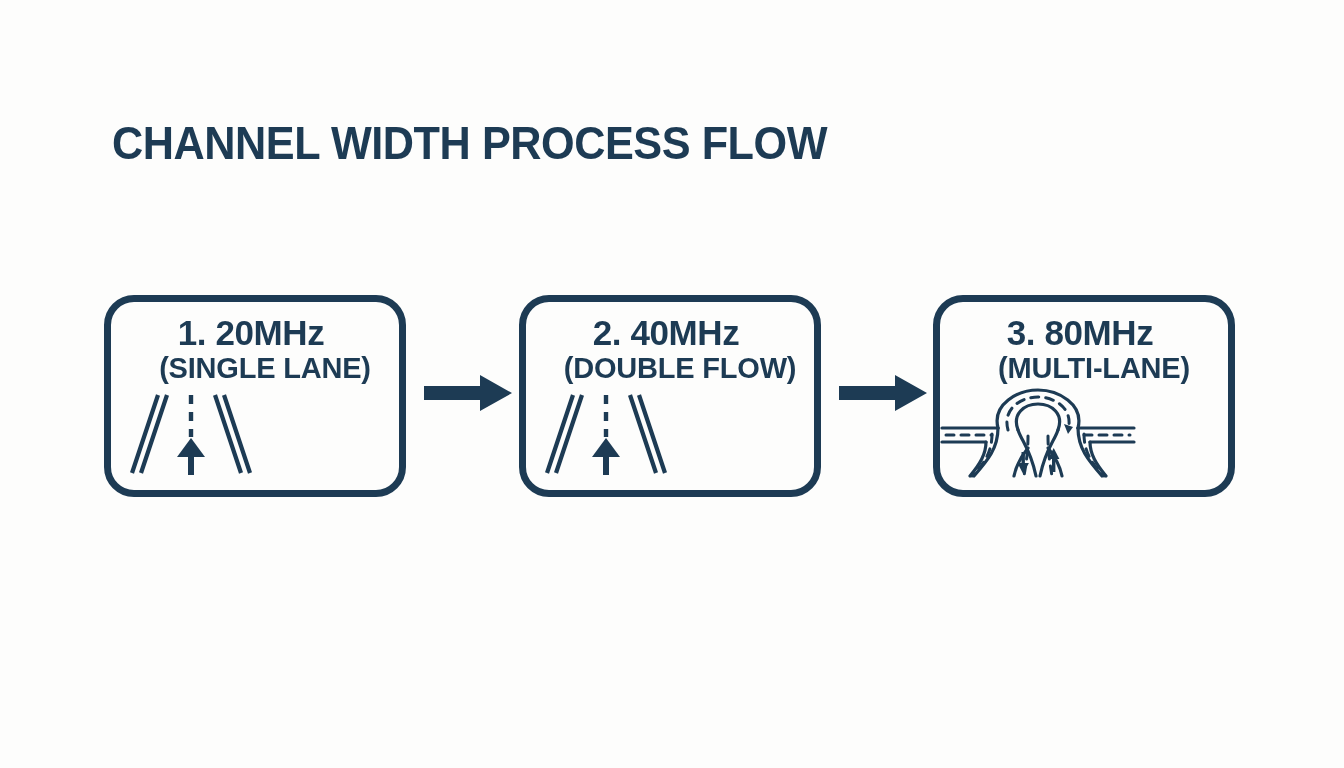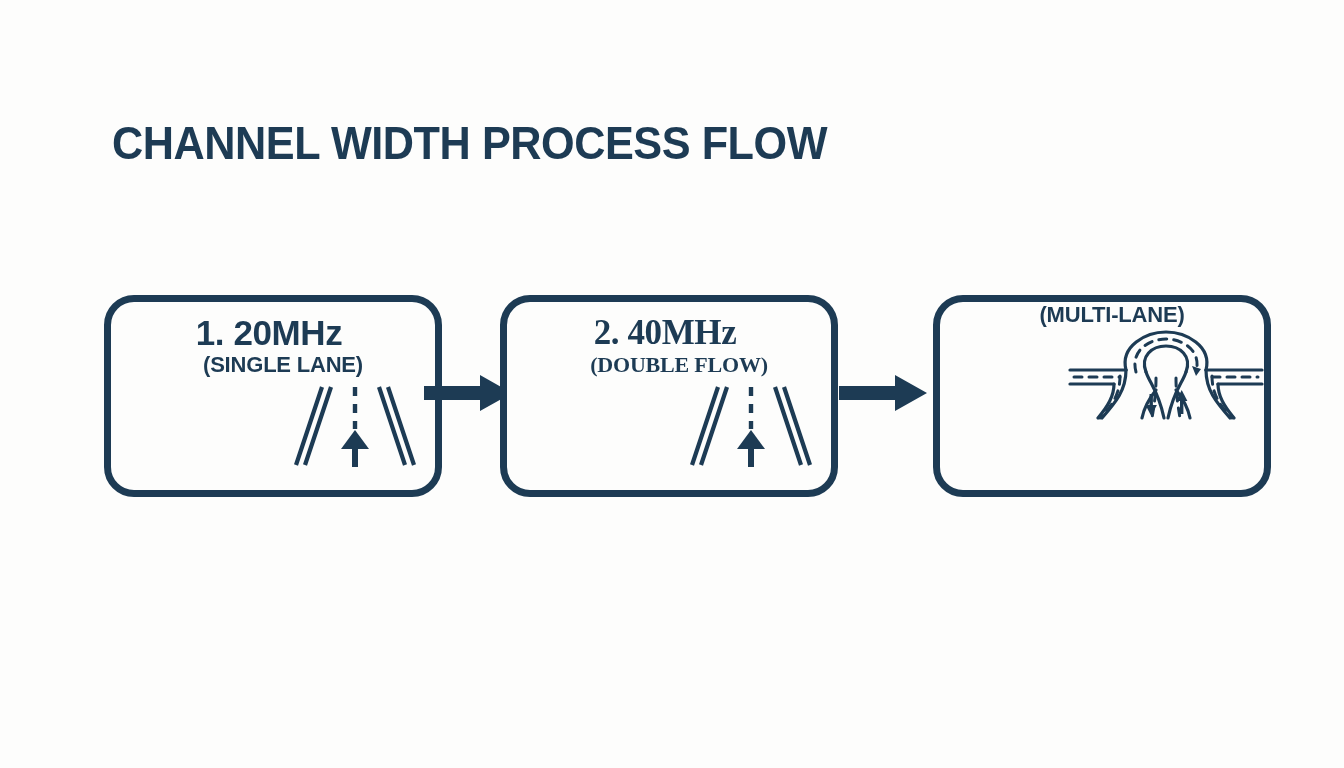--- a/index.html
+++ b/index.html
@@ -40,48 +40,48 @@
     position: absolute;
     left: 0;
     top: 295px;
     width: 1344px;
     height: 205px;
   }
 
   .step-box {
     position: absolute;
     top: 0;
-    width: 338px;
+    width: 302px;
     height: 202px;
     box-sizing: border-box;
     border: 7px solid #1d3b54;
     border-radius: 30px;
     background: #fdfdfc;
     display: flex;
     flex-direction: column;
-    align-items: flex-end;
+    align-items: flex-start;
   }
   .step-box.s1 { left: 104px; }
-  .step-box.s2 { left: 500px; font-family: Liberation Serif, serif; }
+  .step-box.s2 { left: 519px; }
   .step-box.s3 { left: 933px; }
 
   .step-title {
     margin-top: 12px;
     font-size: 35px;
     font-weight: 700;
     color: #1d3b54;
     letter-spacing: -0.4px;
     line-height: 1.08;
     white-space: nowrap;
     align-self: center;
     transform: translateX(-4px);
   }
   .step-subtitle {
     margin-top: 1px;
-    font-size: 22px;
+    font-size: 29px;
     font-weight: 700;
     color: #1d3b54;
     letter-spacing: -0.2px;
     line-height: 1.1;
     white-space: nowrap;
     align-self: center;
     transform: translateX(10px);
   }
   .step-icon {
     margin-top: 2px;
@@ -164,20 +164,21 @@
       </svg>
     </div>
 
     <svg class="flow-arrow a2" viewBox="0 0 88 36">
       <g>
         <polygon fill="#1d3b54" points="0,11 56,11 56,0 88,18 56,36 56,25 0,25"></polygon>
       </g>
     </svg>
 
     <div class="step-box s3">
+      <div class="step-title">3. 80MHz</div>
       <div class="step-subtitle">(MULTI-LANE)</div>
       <svg class="step-icon wide" viewBox="0 0 196 92">
         <g stroke="#1d3b54" fill="none" stroke-width="3.2" stroke-linecap="round" stroke-linejoin="round">
 
           <path d="M2 42 H58"></path>
           <path d="M2 56 H46"></path>
           <path d="M194 42 H138"></path>
           <path d="M194 56 H150"></path>
 
           <path d="M58 42

